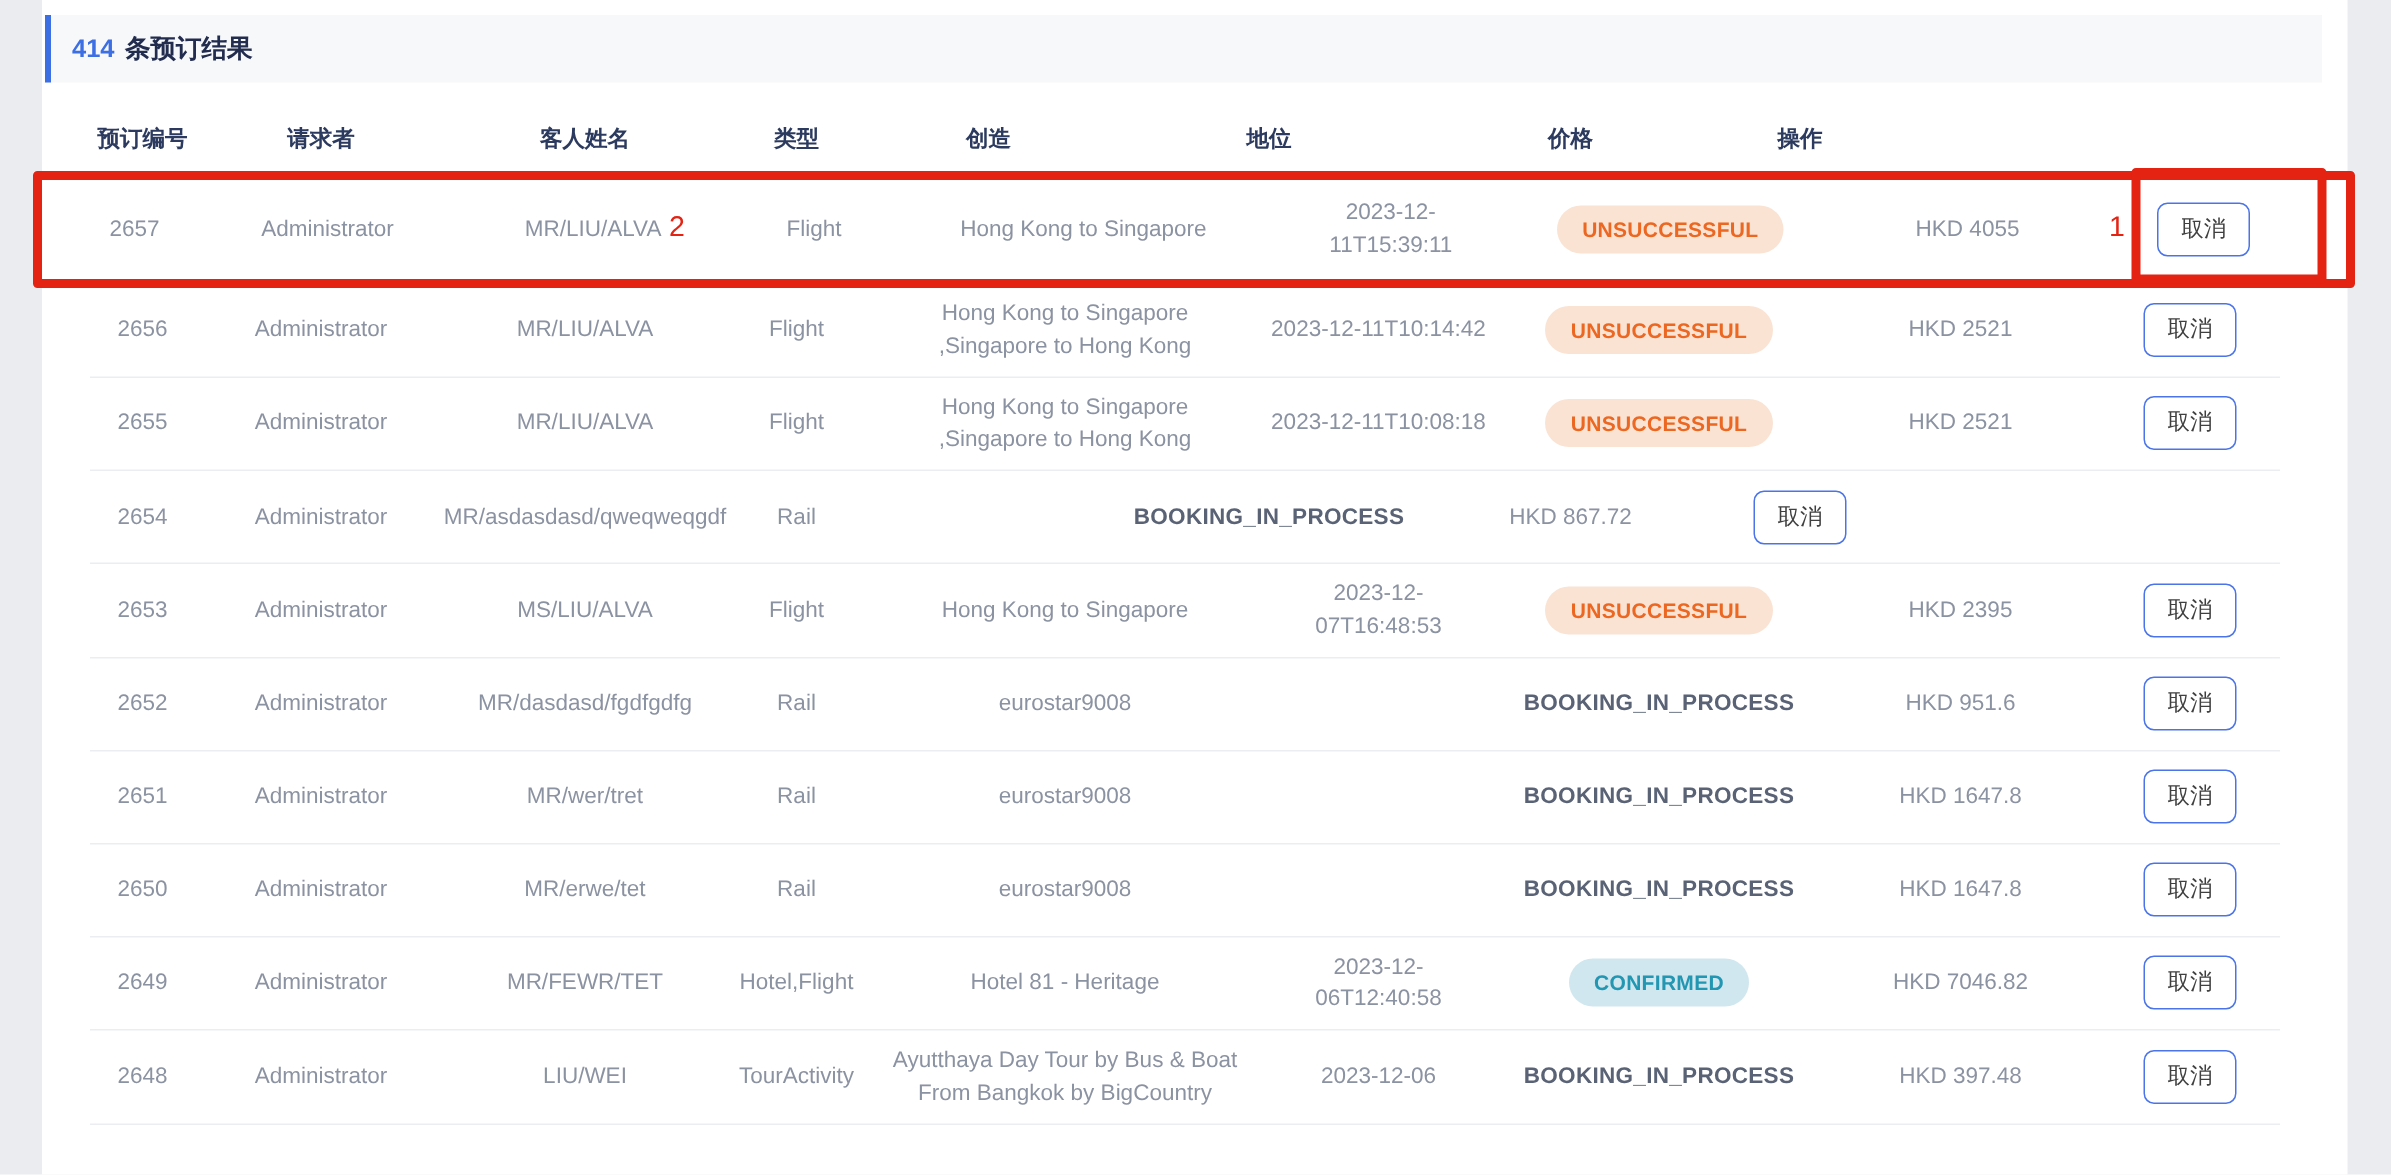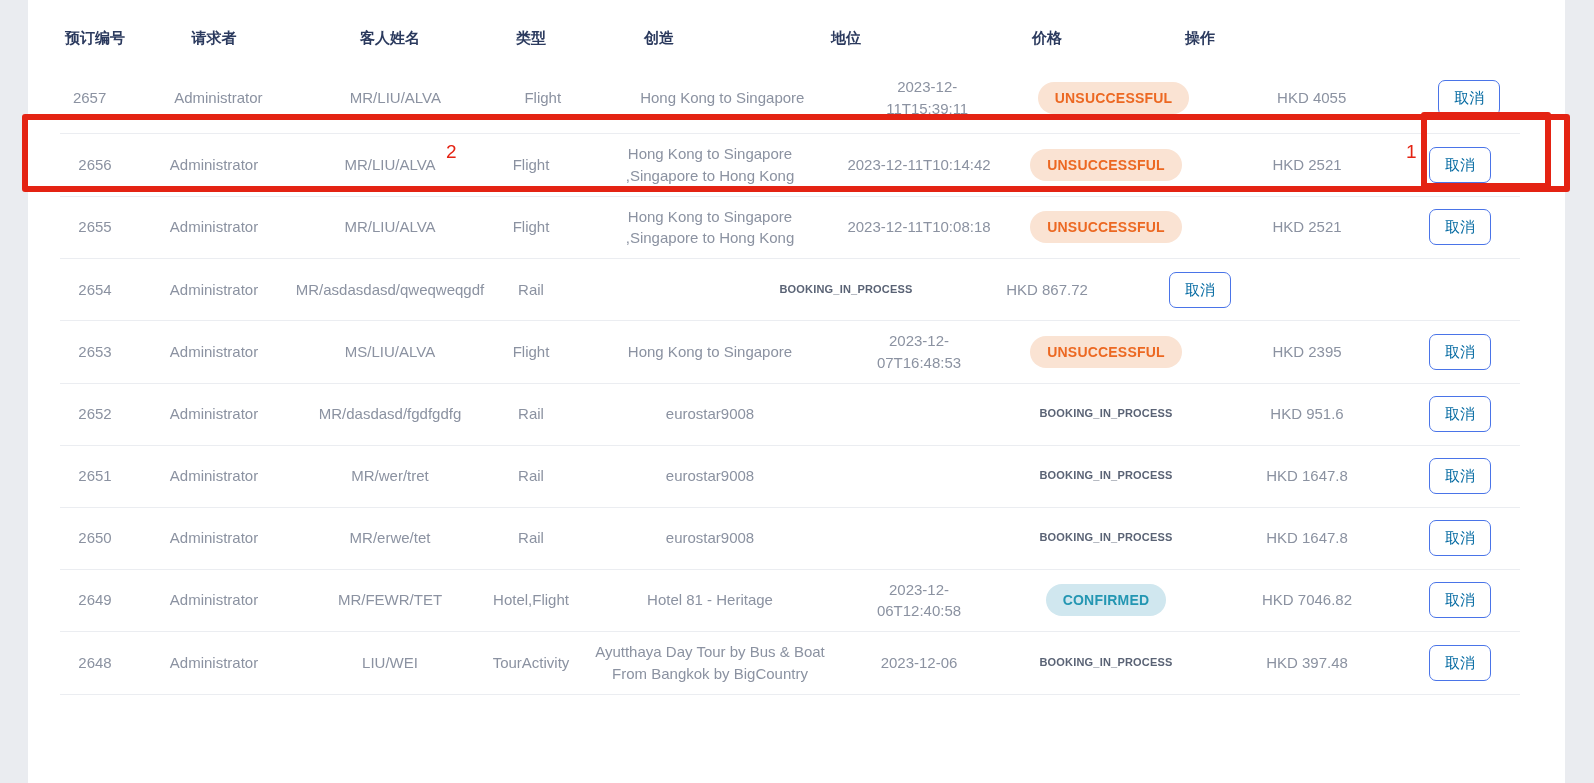--- a/index.html
+++ b/index.html
@@ -80,38 +80,38 @@
     min-height:62px;
     border-bottom:1px solid var(--row-border);
     font-size:15px;
     color:var(--cell-text);
     padding:9px 0;
   }
   .trow.first{min-height:72px;gap:28px;}
   .status-text{
     font-weight:700;
     color:var(--status-text);
-    font-size:11px;
+    font-size:15px;
     letter-spacing:.2px;
   }
   .badge{
     display:inline-block;
     font-weight:700;
     font-size:14px;
     padding:9px 17px;
     border-radius:18px;
     letter-spacing:.2px;
     line-height:1;
   }
   .badge-orange{background:var(--badge-orange-bg);color:var(--badge-orange-text);}
   .badge-teal{background:var(--badge-teal-bg);color:var(--badge-teal-text);}
   .cancel-btn{
     background:#ffffff;
     border:1px solid #4a74e8;
-    color:#0369a1;
+    color:#404040;
     font-size:15px;
     padding:8px 15px;
     border-radius:7px;
     cursor:pointer;
     font-family:inherit;
     line-height:1.2;
   }
   
   .anno-box{
     position:absolute;
@@ -130,20 +130,24 @@
     pointer-events:none;
   }
   .anno-num-2{left:446px;top:141px;}
   .anno-num-1{left:1406px;top:141px;}
 </style>
 </head>
 <body>
 
 <div class="card">
 
+  <div class="title-bar">
+    <span class="title-count">414</span>
+    <span class="title-text">条预订结果</span>
+  </div>
 
   <div class="tablewrap">
     <div class="thead">
       <div class="cell c-id">预订编号</div>
       <div class="cell c-requester">请求者</div>
       <div class="cell c-guest">客人姓名</div>
       <div class="cell c-type">类型</div>
       <div class="cell c-created">创造</div>
       <div class="cell c-status">地位</div>
       <div class="cell c-price">价格</div>

